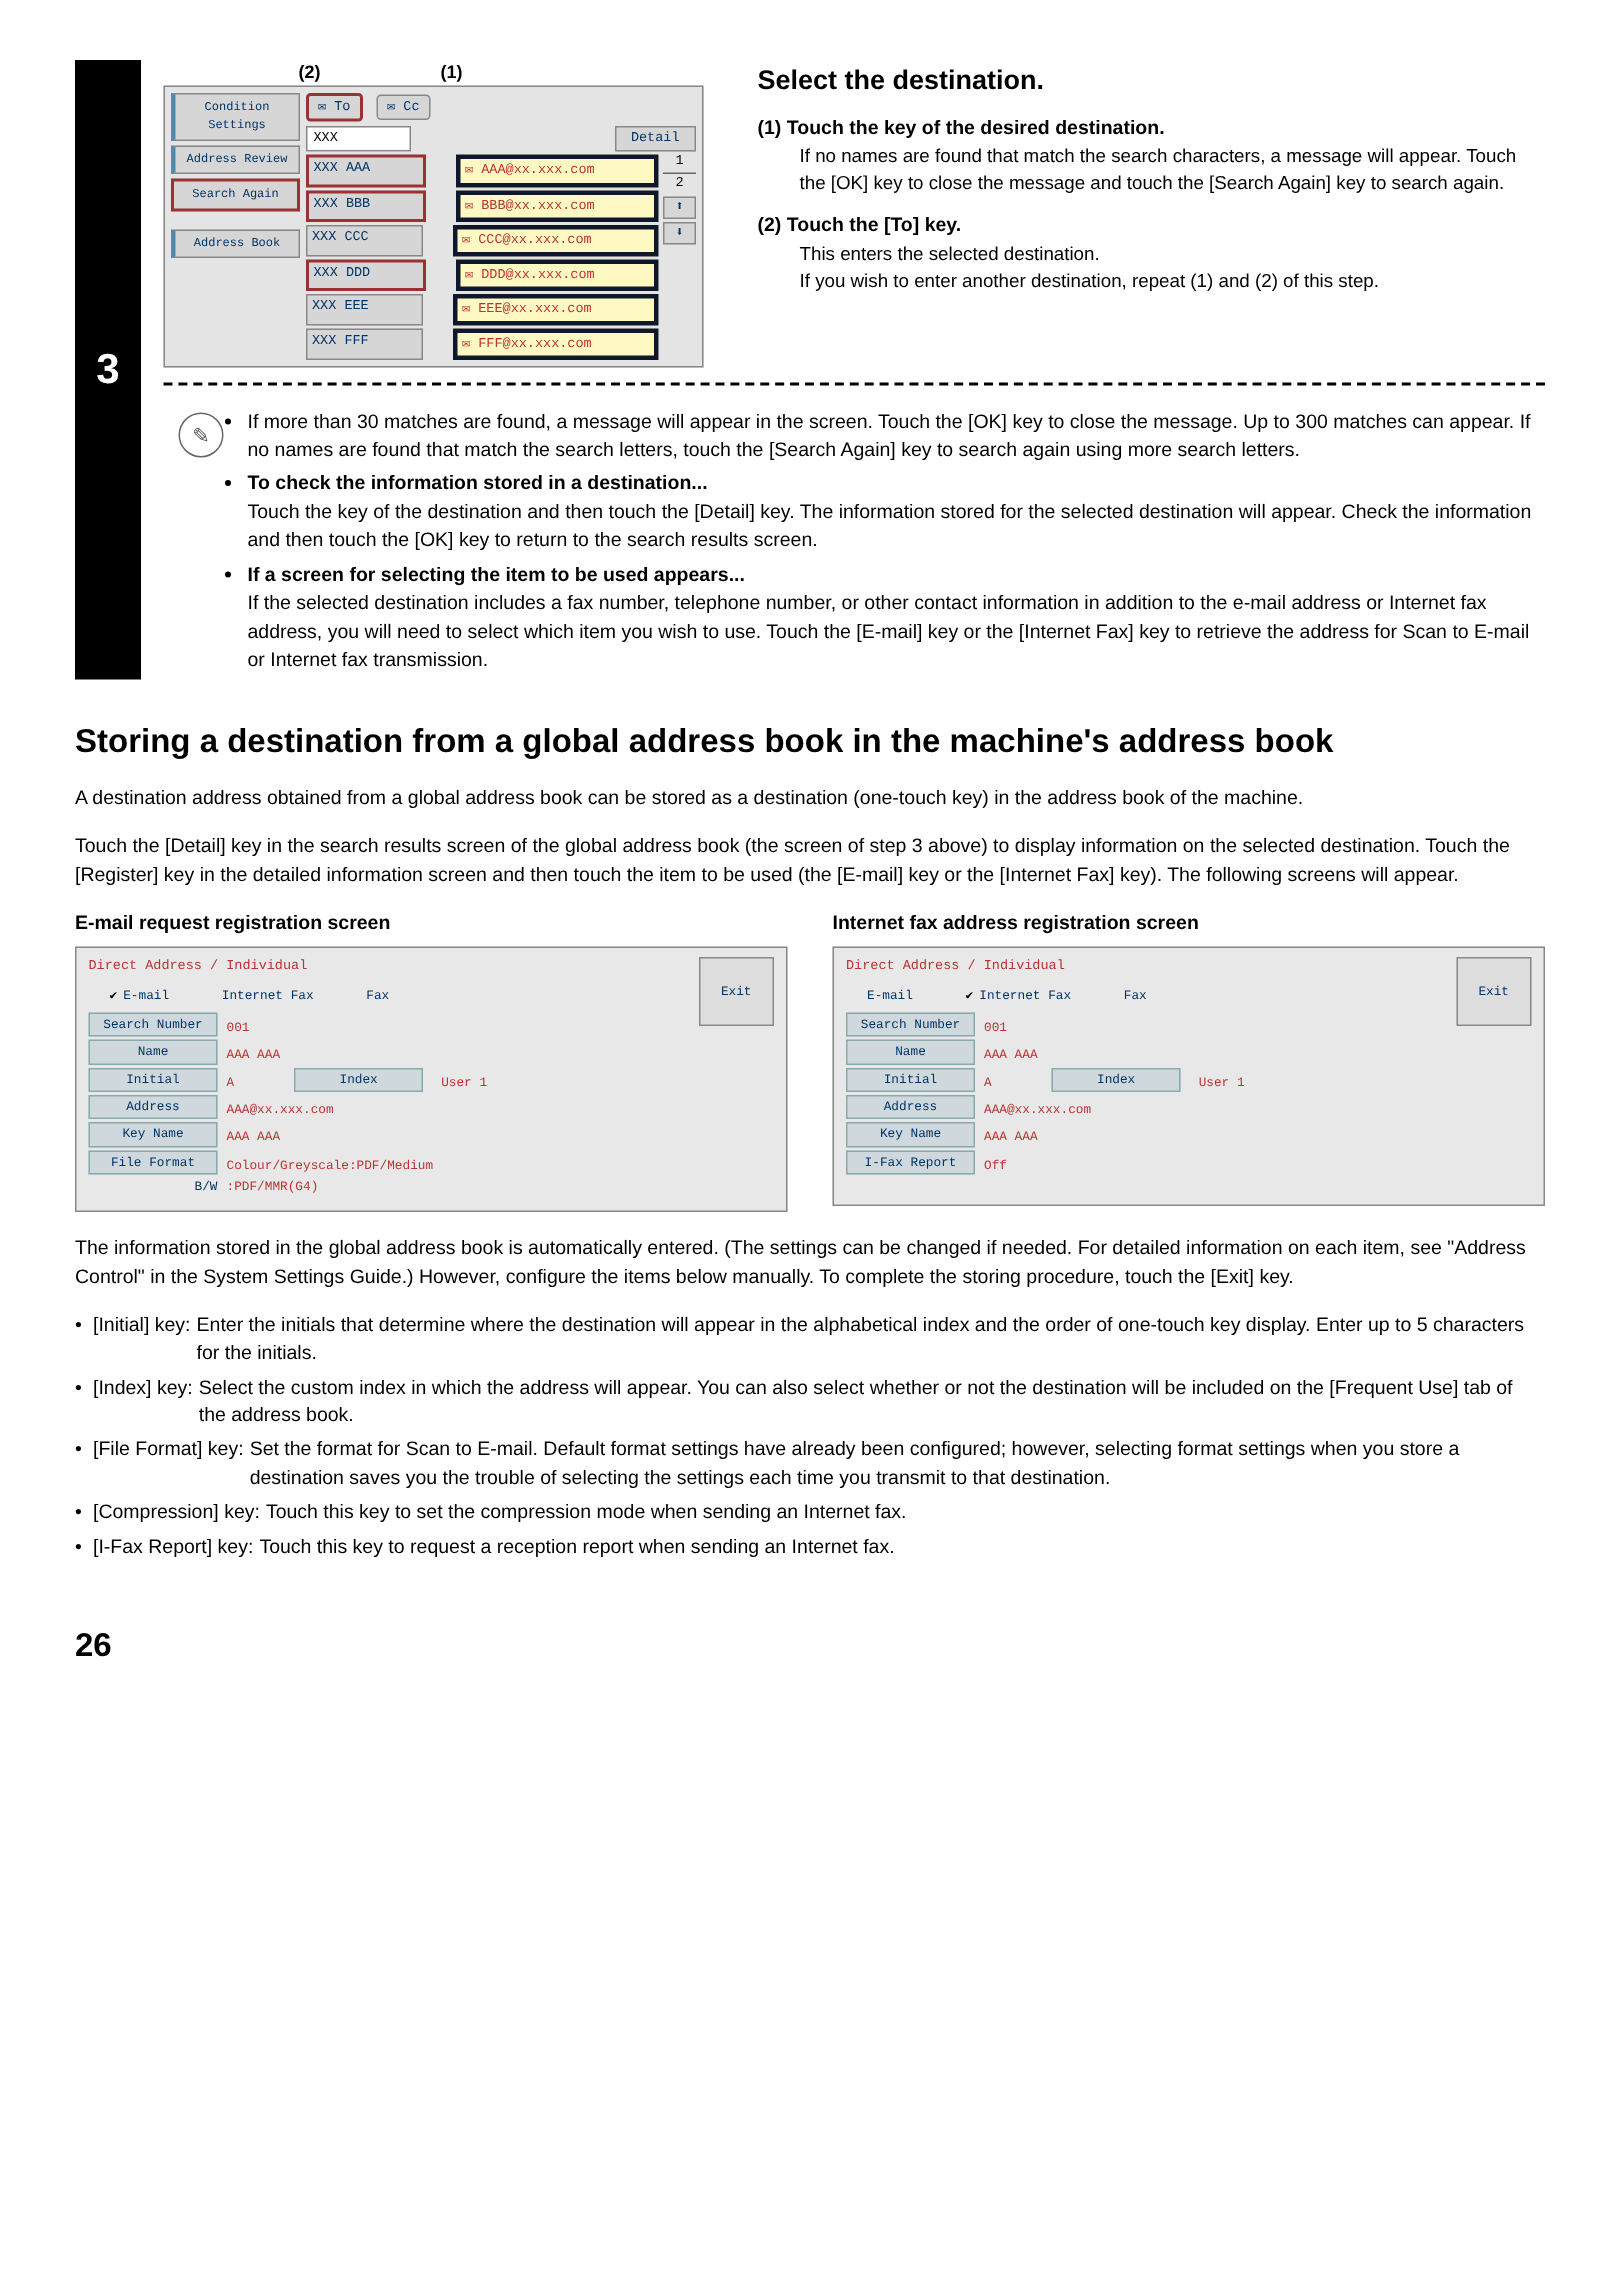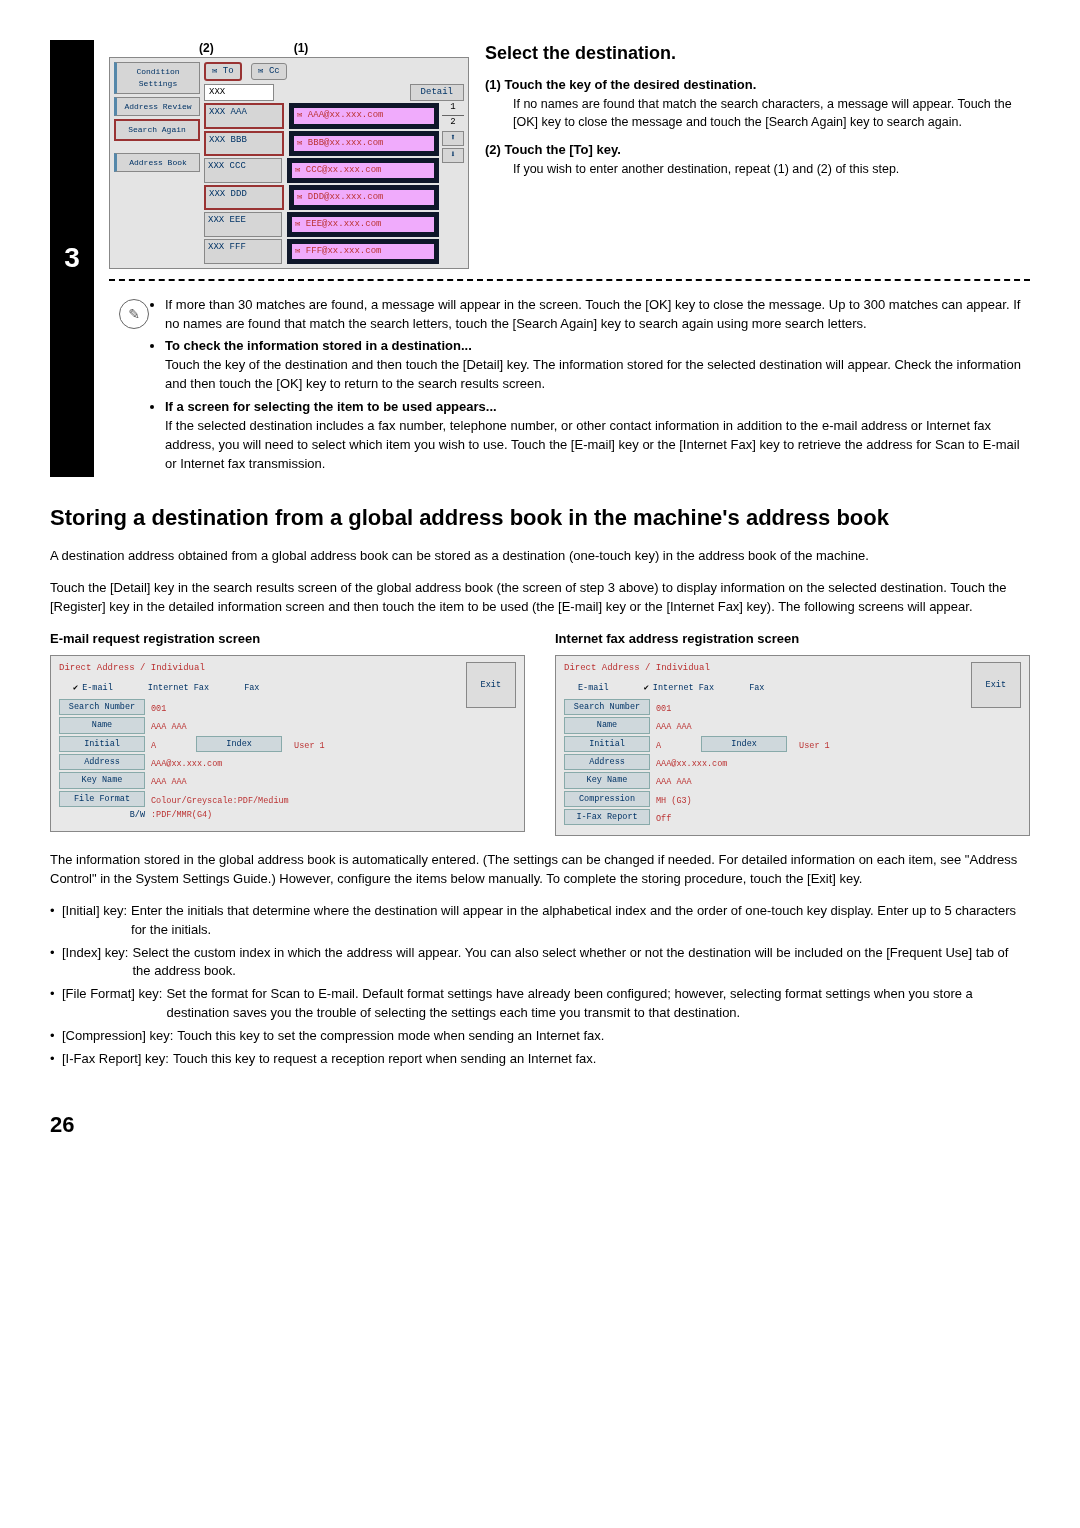--- a/index.html
+++ b/index.html
@@ -2,21 +2,21 @@
 <html><head>
 <meta charset="utf-8">
 <style>
 body{font-family:Arial,Helvetica,sans-serif;font-size:13px;color:#000;margin:0;padding:40px 50px;line-height:1.45}
 .step-block{display:flex;margin-bottom:20px}
 .step-left{width:44px;background:#000;color:#fff;display:flex;align-items:center;justify-content:center}
 .step-num{font-size:28px;font-weight:bold}
 .step-right{flex:1;padding-left:15px}
 .top-row{display:flex}
 .screenshot-col{width:360px}
-.instr-col{flex:1;padding-left:16px}
+.instr-col{flex:1;padding-left:36px}
 .dashed{border-top:2px dashed #000;margin:10px 0}
 .notes{display:flex;padding:5px 0 0 10px}
 .note-icon-cell{width:40px;padding-top:3px}
 .pencil{border:1.5px solid #666;border-radius:50%;width:28px;height:28px;display:flex;align-items:center;justify-content:center;font-size:14px;color:#555}
 .notes ul{margin:0;padding-left:16px}
 .notes li{margin-bottom:4px}
 .notes .bold{font-weight:bold}
 h1.section{font-size:22px;font-weight:bold;margin:25px 0 8px 0}
 h2.sel{font-size:18px;font-weight:bold;margin:0 0 10px 0}
 .sub-instr{margin-bottom:10px}
@@ -41,21 +41,21 @@
 .tab3d{background:#d6d6d6;border:1px solid #888;border-left:3px solid #58a;padding:3px 2px;text-align:center;color:#036;font-size:8px}
 .tab3d.bold{border:2px solid #933}
 .scr1-right{flex:1;padding-left:4px}
 .pill{display:inline-block;background:#d6d6d6;border:1px solid #888;border-radius:3px;padding:1px 6px;margin-right:4px;color:#036}
 .pill.to{border:2px solid #933}
 .txtfield{background:#fff;border:1px solid #888;display:inline-block;padding:1px 4px;min-width:60px}
 .detail-btn{float:right;background:#d6d6d6;border:1px solid #888;padding:1px 10px;color:#036}
 .row-item{display:flex;margin-top:2px}
 .row-name{background:#d6d6d6;border:1px solid #888;width:70px;padding:1px 3px;color:#036}
 .row-name.sel{border:2px solid #933}
-.row-mail{background:#f0abfc;border:5px solid #0f172a;flex:1;padding:1px 3px;color:#b33;margin-left:5px}
+.row-mail{background:#fef9c3;border:3px solid #0f172a;flex:1;padding:1px 3px;color:#b33;margin-left:20px}
 .side-pager{width:22px;margin-left:3px;text-align:center}
 .pgbtn{background:#d6d6d6;border:1px solid #888;margin-top:2px;color:#036}
 
 
 .scr2{border:1px solid #888;background:#e8e8e8;font-family:"Courier New",monospace;font-size:8.5px;padding:6px 8px 10px 8px;position:relative;min-height:155px}
 .breadcrumb{color:#b33;font-size:9px}
 .exit{position:absolute;top:6px;right:8px;background:#ddd;border:1px solid #888;padding:16px 14px;color:#036}
 .tabrow{margin:6px 0 4px 0}
 .smtab{display:inline-block;padding:1px 14px;margin-right:2px;color:#036}
 .check{color:#000;font-weight:bold;margin-right:4px}
@@ -138,20 +138,21 @@
       <div class="instr-col">
         <h2 class="sel">Select the destination.</h2>
         <div class="sub-instr">
           <span class="lbl">(1)</span>
           <span class="lbl">Touch the key of the desired destination.</span>
           <div class="body">If no names are found that match the search characters, a message will appear. Touch the [OK] key to close the message and touch the [Search Again] key to search again.</div>
         </div>
         <div class="sub-instr">
           <span class="lbl">(2)</span>
           <span class="lbl">Touch the [To] key.</span>
+          <div class="body">This enters the selected destination.</div>
           <div class="body">If you wish to enter another destination, repeat (1) and (2) of this step.</div>
         </div>
       </div>
     </div>
     <div class="dashed"></div>
     <div class="notes">
       <div class="note-icon-cell">
           <div class="pencil">✎</div>
         </div>
       <ul>
@@ -238,24 +239,20 @@
         </div>
       <div class="fldrow">
           <div class="fldlbl">Address</div>
           <div class="fldval">AAA@xx.xxx.com</div>
         </div>
       <div class="fldrow">
           <div class="fldlbl">Key Name</div>
           <div class="fldval">AAA AAA</div>
         </div>
       <div class="fldrow">
-          <div class="fldlbl">Compression</div>
-          <div class="fldval">MH (G3)</div>
-        </div>
-      <div class="fldrow">
           <div class="fldlbl">I-Fax Report</div>
           <div class="fldval">Off</div>
         </div>
     </div>
   </div>
 </div>
 
 <p style="margin-top:15px">The information stored in the global address book is automatically entered. (The settings can be changed if needed. For detailed information on each item, see "Address Control" in the System Settings Guide.) However, configure the items below manually. To complete the storing procedure, touch the [Exit] key.</p>
 
 <ul class="keys-list">

